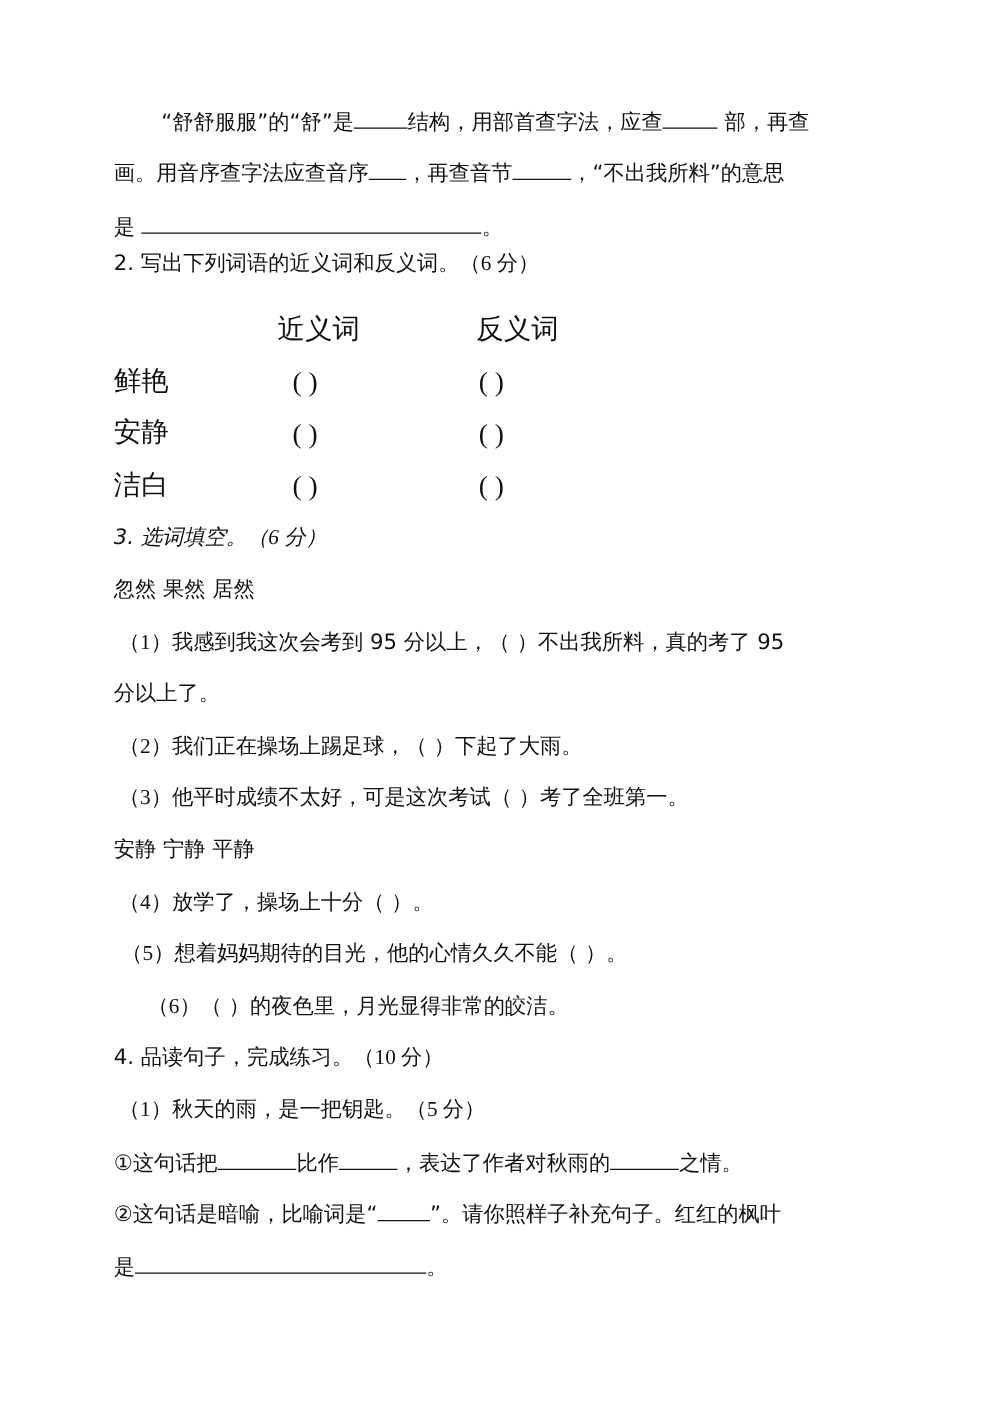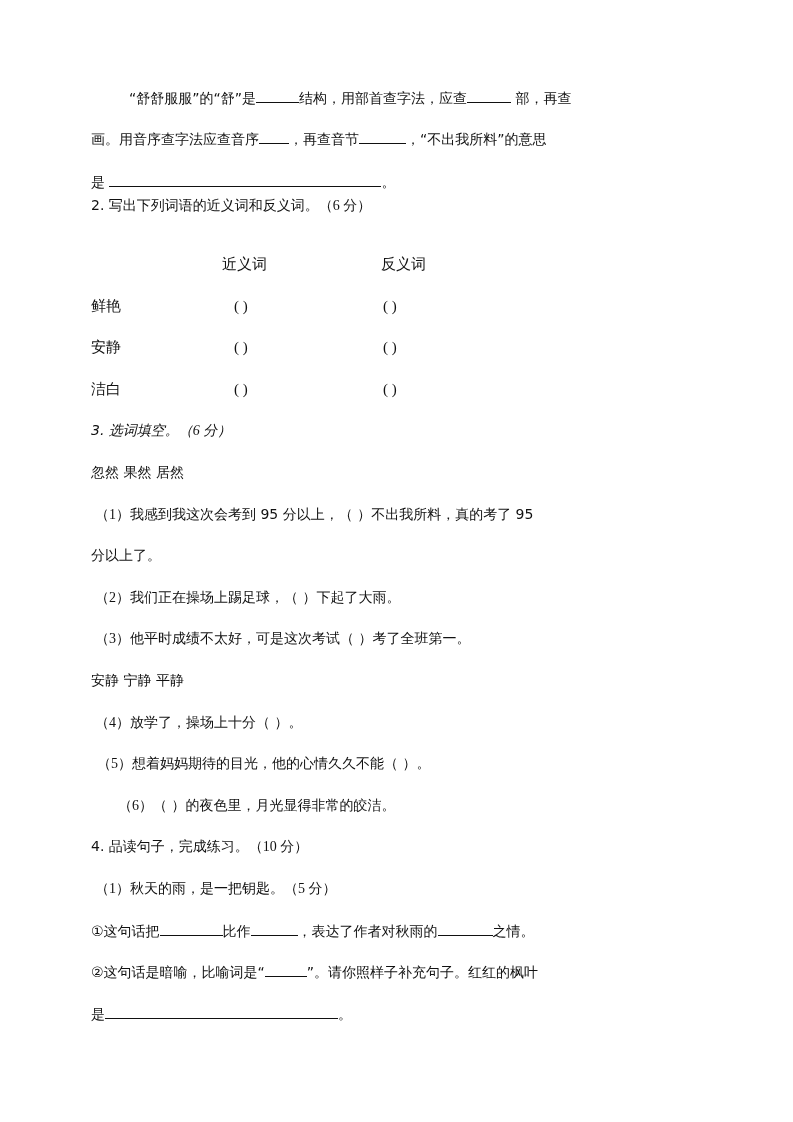--- a/index.html
+++ b/index.html
@@ -1,36 +1,36 @@
 <!DOCTYPE html>
 <html><head>
 <meta charset="utf-8">
 <style>
   html, body { margin: 0; padding: 0; background: #ffffff; }
   body { width: 793px; height: 1122px; position: relative; overflow: hidden;
          font-family: "DejaVu Sans", "Liberation Sans", sans-serif; color: #111; }
-  .line { position: absolute; left: 91px; font-size: 14px; line-height: 22px; white-space: nowrap; }
+  .line { position: absolute; left: 91px; font-size: 17px; line-height: 22px; white-space: nowrap; }
   .blank { display: inline-block; border-bottom: 1px solid #111; height: 16px; vertical-align: baseline; }
   .num { font-family: "Liberation Serif", "DejaVu Serif", serif; }
-  .col { position: absolute; font-size: 15px; line-height: 22px; white-space: nowrap; }
+  .col { position: absolute; font-size: 22px; line-height: 22px; white-space: nowrap; }
 </style>
 </head>
 <body>
 
 <div class="line" style="left:129px; top:86px;">
   <span>“舒舒服服”的“舒”是</span><span class="blank" style="width:43px"></span><span>结构，用部首查字法，应查</span><span class="blank" style="width:44px"></span><span> 部，再查</span>
 </div>
 <div class="line" style="top:127px;">
   <span>画。用音序查字法应查音序</span><span class="blank" style="width:30px"></span><span>，再查音节</span><span class="blank" style="width:47px"></span><span>，“不出我所料”的意思</span>
 </div>
 <div class="line" style="top:170px;">
   <span>是 </span><span class="blank" style="width:272px"></span><span>。</span>
 </div>
 
-<div class="line" style="top:194px;">
+<div class="line" style="top:200px;">
   <span>2.  写出下列词语的近义词和反义词。</span><span class="num">（6 分）</span>
 </div>
 <div class="col" style="left:222px; top:253px;">近义词</div>
 <div class="col" style="left:381px; top:253px;">反义词</div>
 
 <div class="col" style="left:91px; top:295px;">鲜艳</div>
 <div class="col num" style="left:234px; top:295px;">(        )</div>
 <div class="col num" style="left:383px; top:295px;">(        )</div>
 
 <div class="col" style="left:91px; top:336px;">安静</div>

